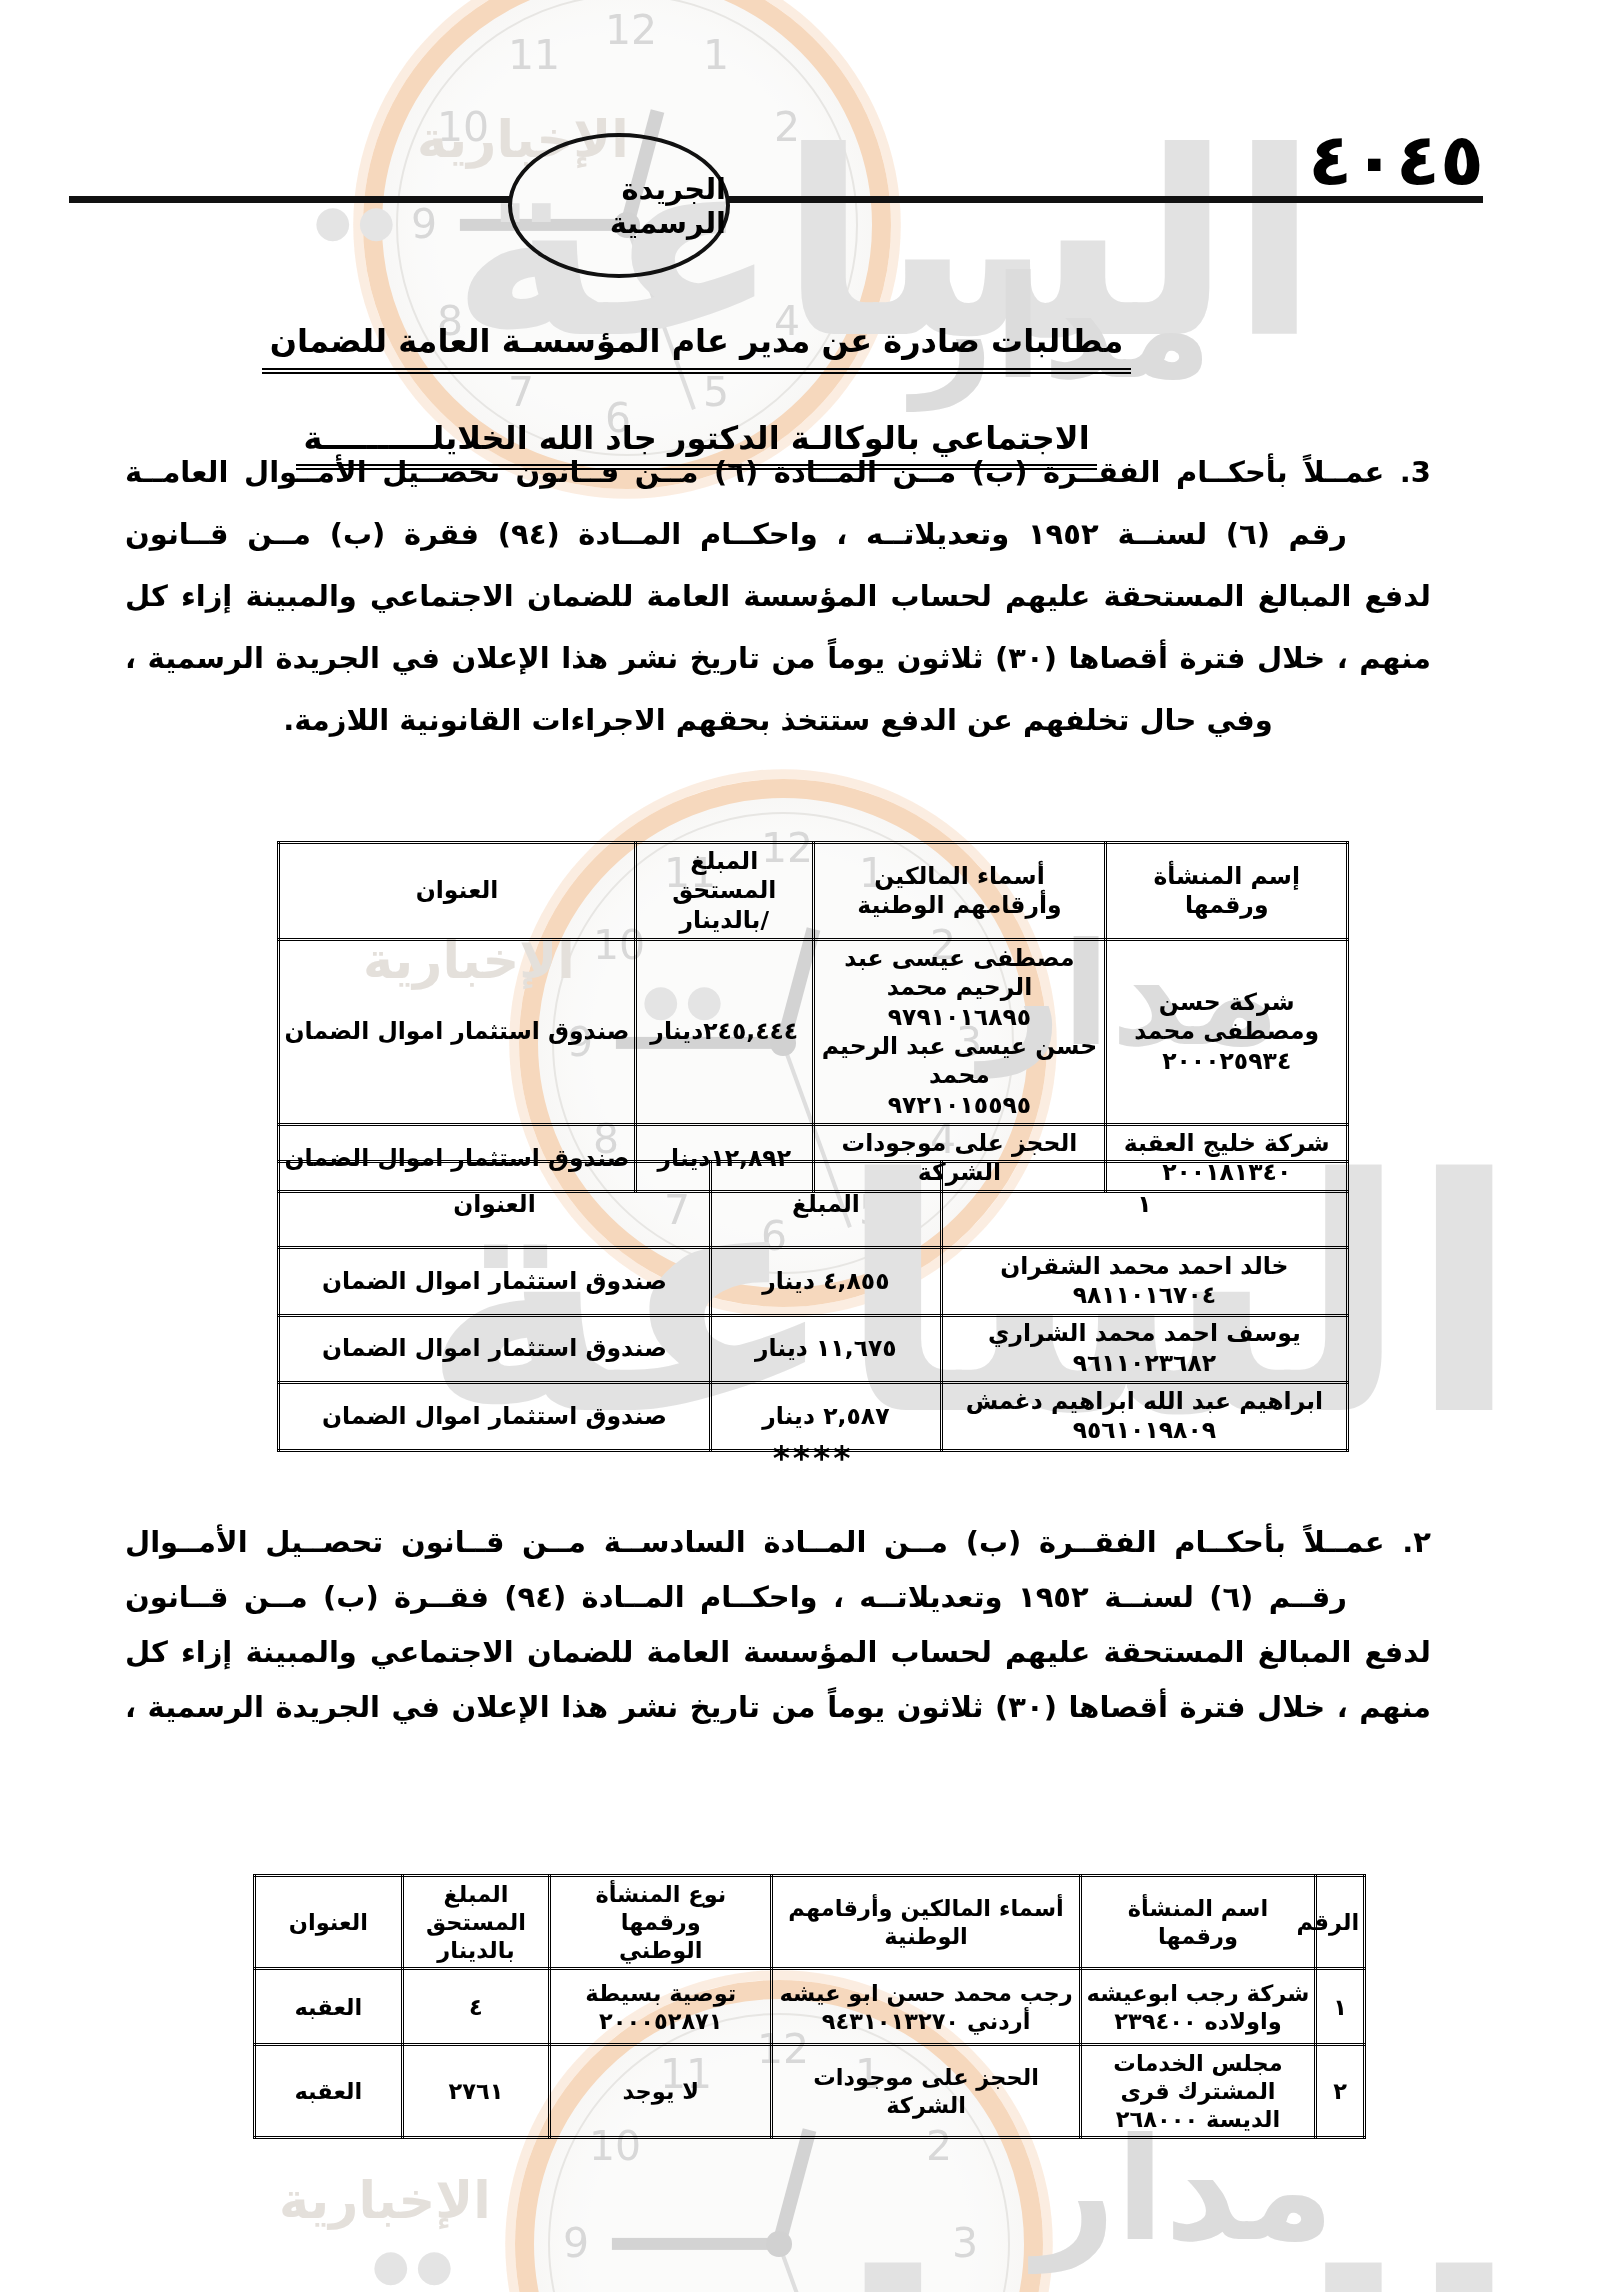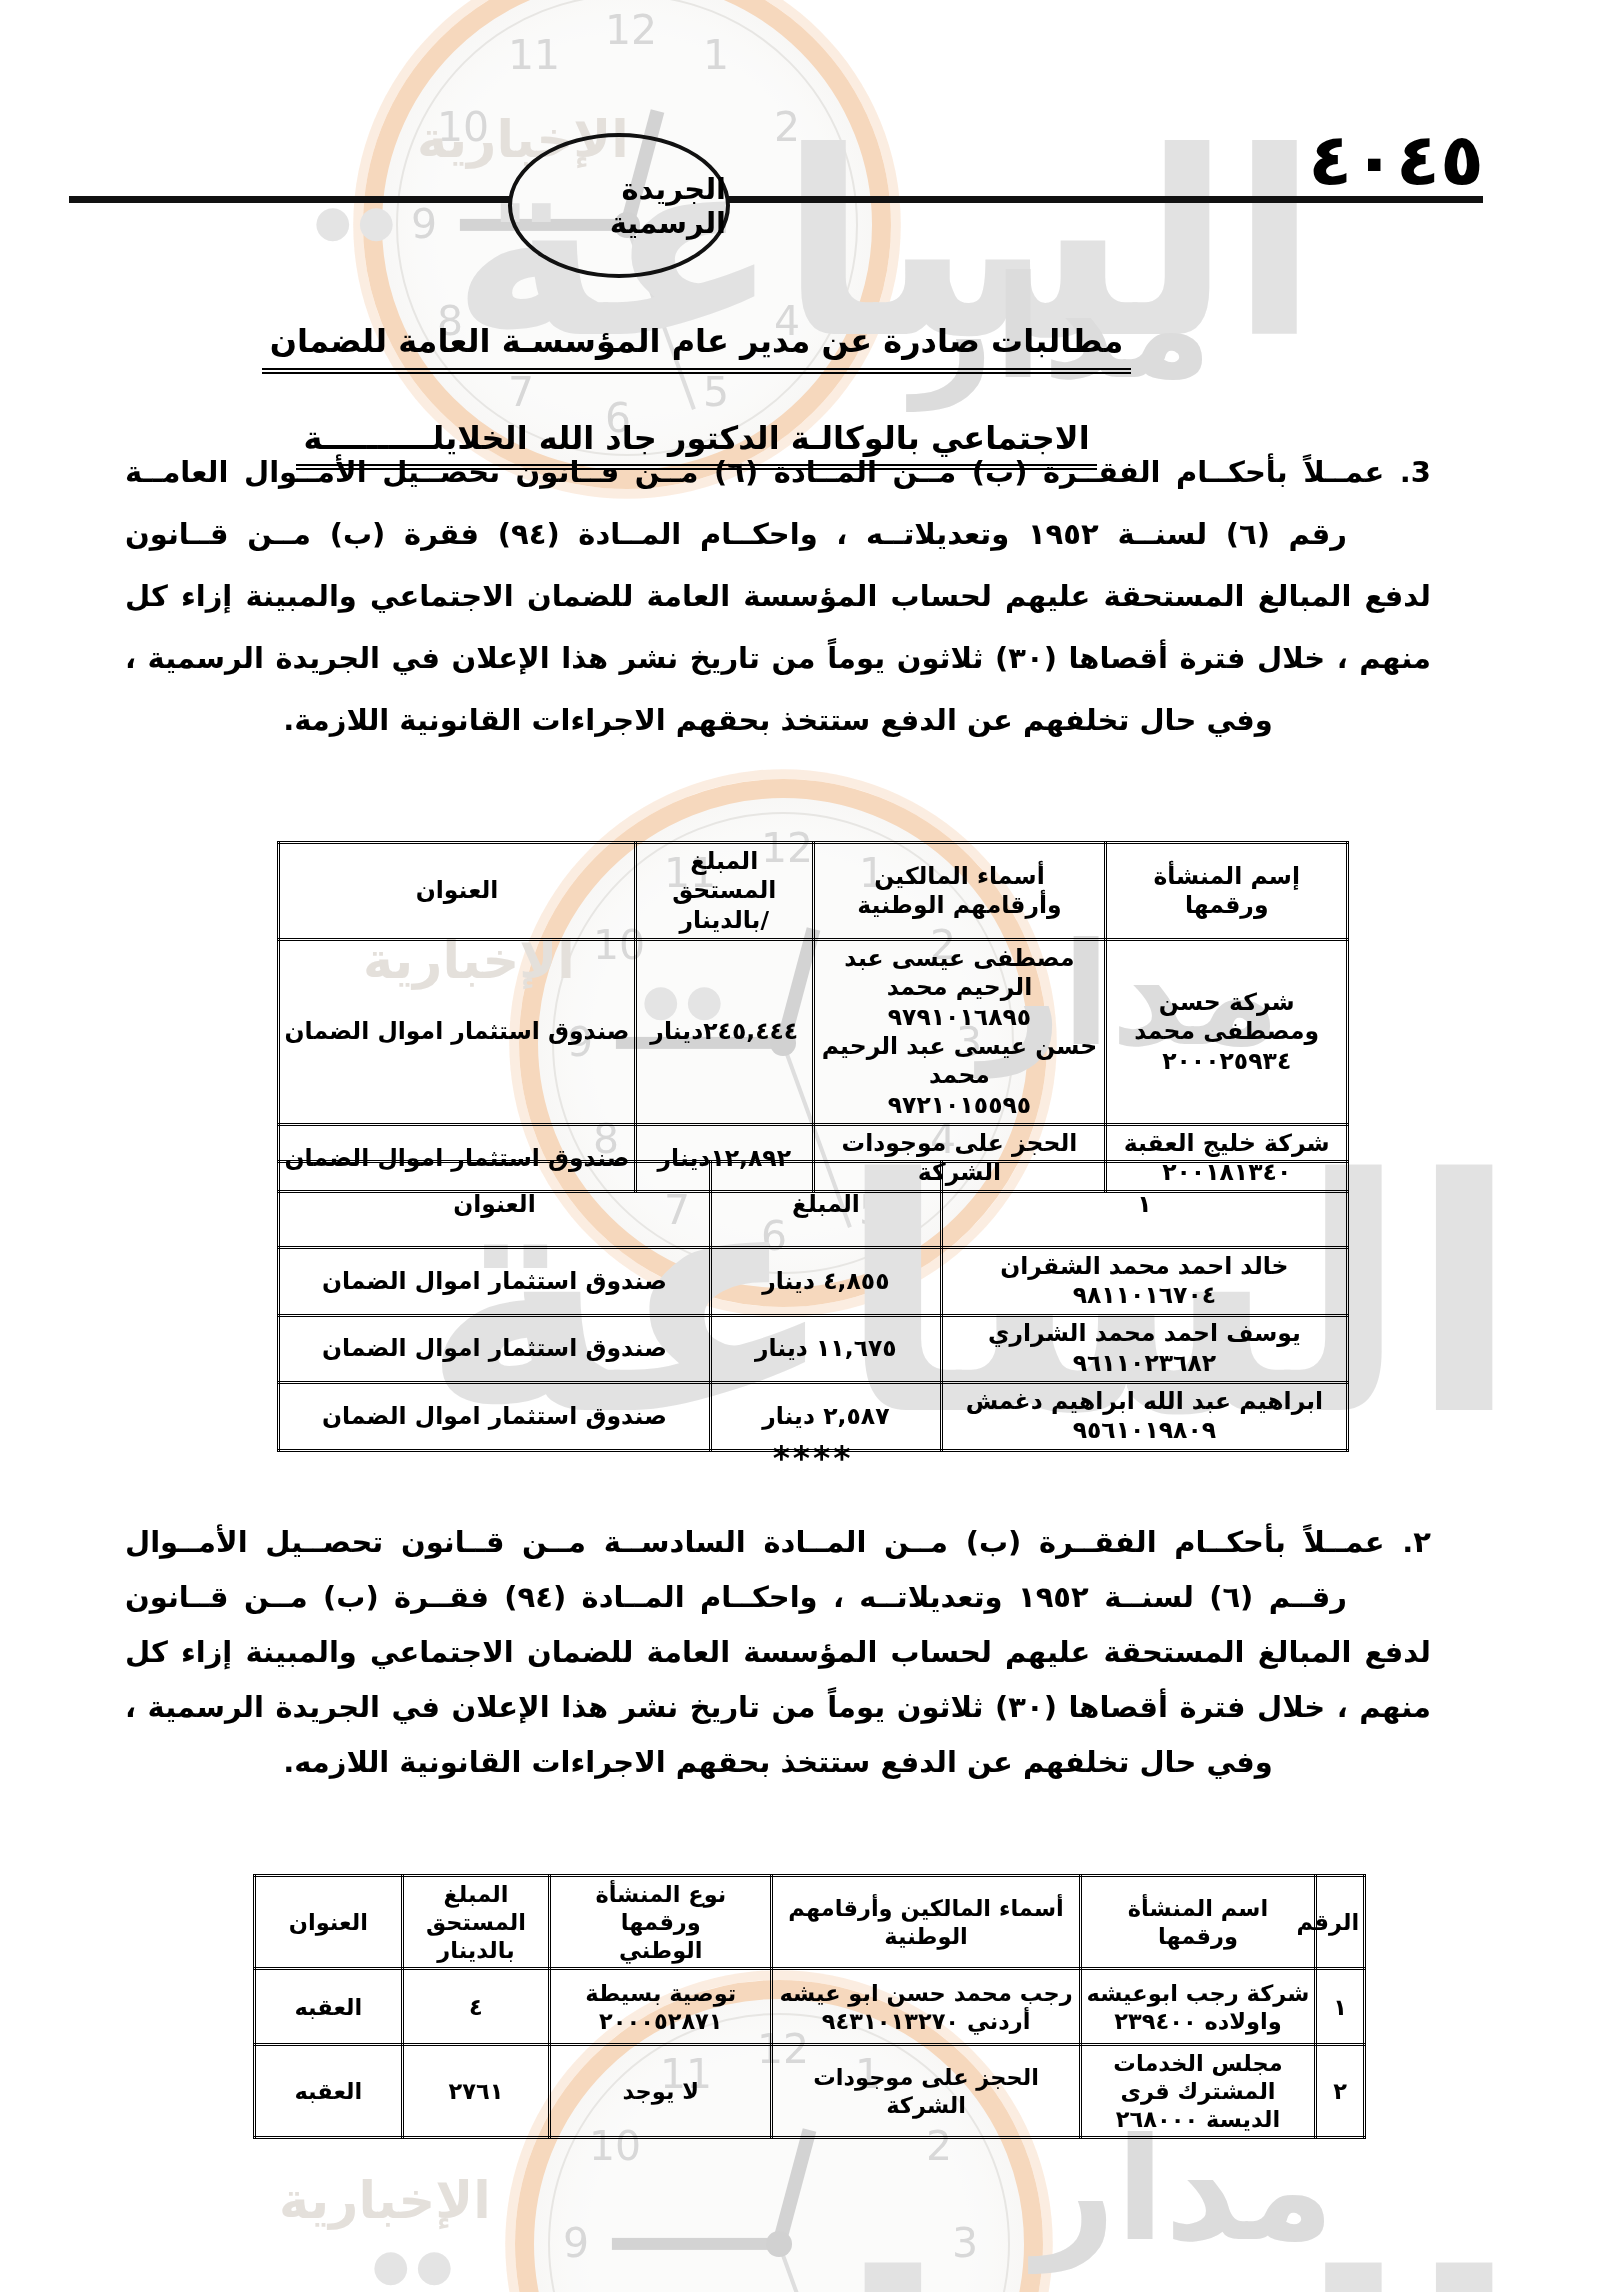--- a/index.html
+++ b/index.html
@@ -232,21 +232,20 @@
     </tbody>
       </table>
 
     <div class="stars">****</div>
 
     <div class="para para-2">
       <div class="pline just">٢.  عمــلاً بأحكــام الفقــرة (ب) مــن المــادة السادســة مــن قــانون تحصــيل الأمــوال العامــة</div>
       <div class="pline just indent">رقــم (٦) لسنــة ١٩٥٢ وتعديلاتــه ، واحكــام المــادة (٩٤) فقــرة (ب) مــن قــانون الضــمان</div>
       <div class="pline just">لدفع المبالغ المستحقة عليهم لحساب المؤسسة العامة للضمان الاجتماعي والمبينة إزاء كل اسم</div>
       <div class="pline just">منهم ، خلال فترة أقصاها (٣٠) ثلاثون يوماً من تاريخ نشر هذا الإعلان في الجريدة الرسمية ،</div>
-      <div class="pline center">وفي حال تخلفهم عن الدفع ستتخذ بحقهم الاجراءات القانونية اللازمه.</div>
     </div>
 
     <table class="t3">
       <colgroup>
           <col style="width:4.4%">
           <col style="width:21.2%">
           <col style="width:27.8%">
           <col style="width:20%">
           <col style="width:13.3%">
           <col style="width:13.3%">

